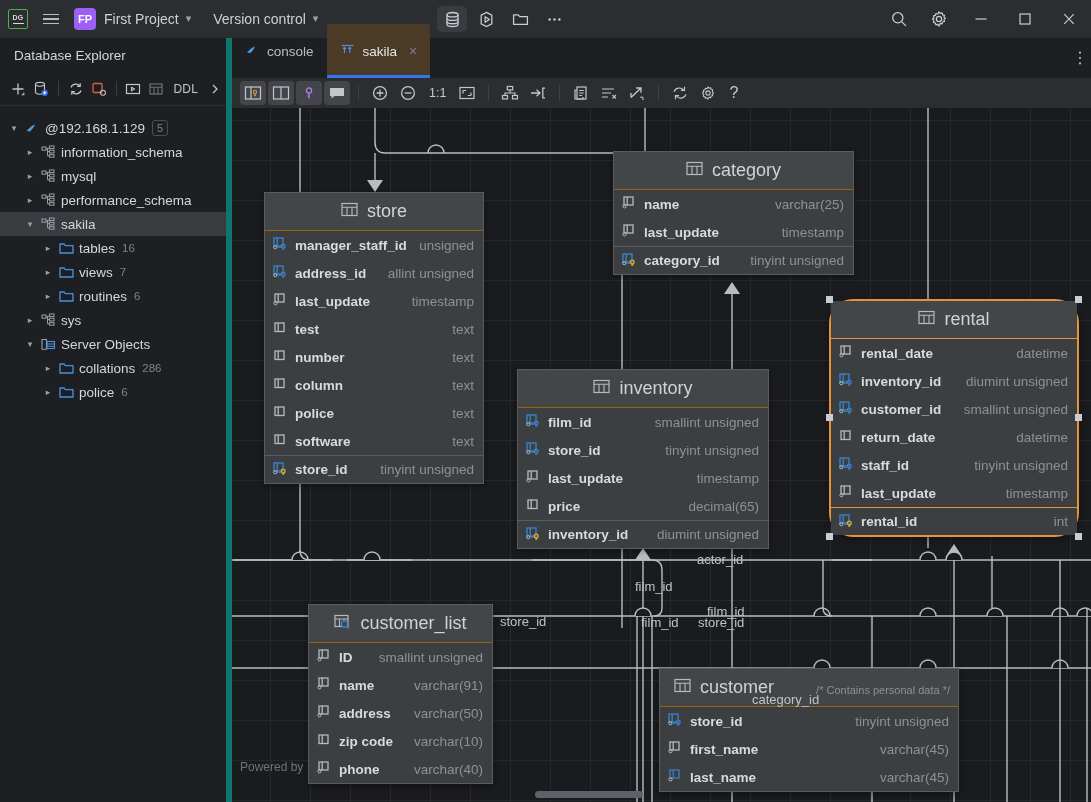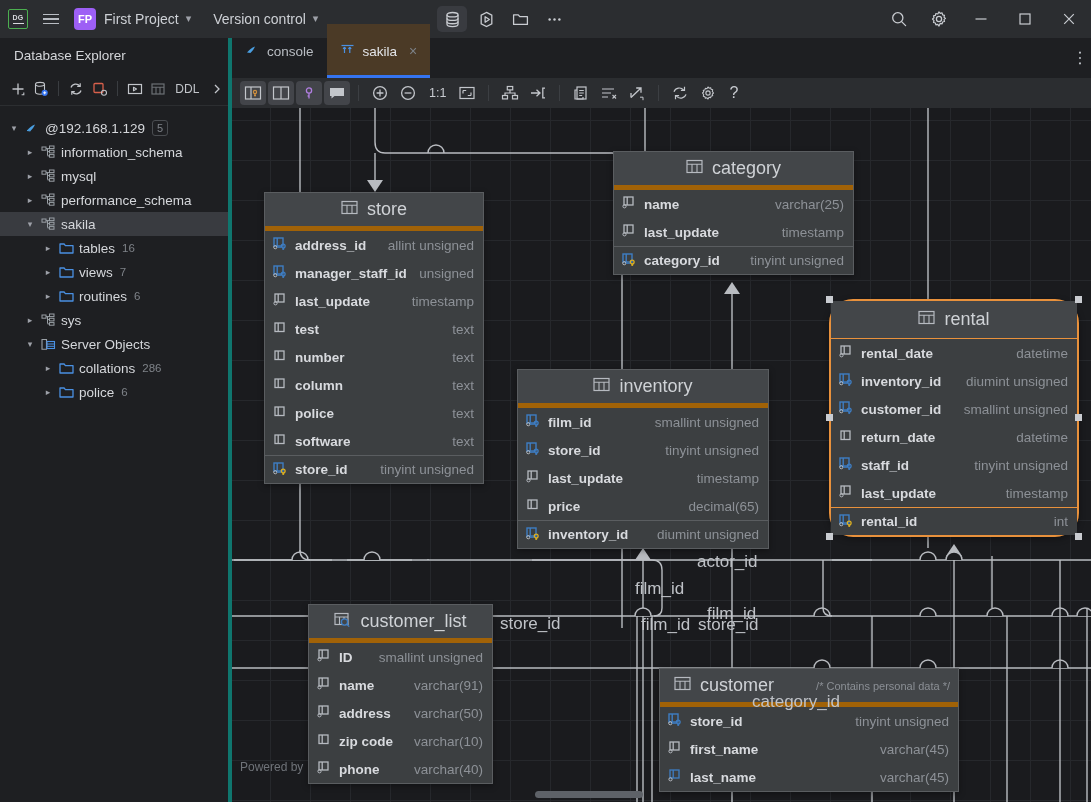--- a/index.html
+++ b/index.html
@@ -42,21 +42,21 @@
   .tb-center { position: absolute; left: 437px; top: 0; height: 38px; display: flex; align-items: center; gap: 4px; }
   .tb-ic { width: 30px; height: 26px; border-radius: 5px; display: flex; align-items: center; justify-content: center; }
   .tb-ic.active { background: #393b40; }
   .tb-right { position: absolute; right: 0; top: 0; height: 38px; display: flex; align-items: center; }
   .tb-ic2 { width: 40px; height: 38px; display: flex; align-items: center; justify-content: center; }
   .winbtn { width: 44px; height: 38px; display: flex; align-items: center; justify-content: center; }
 
   
   .sidebar {
     position: absolute; top: 38px; left: 0; width: 232px; height: 764px;
-    background: #1e1f22; border-right: 4px solid #0f766e;
+    background: #1e1f22; border-right: 6px solid #0f766e;
   }
   .sb-title { height: 34px; display: flex; align-items: center; padding-left: 14px;
     font-size: 13.5px; color: #d4d6da; }
   .sb-toolbar { height: 34px; display: flex; align-items: center; padding-left: 7px; gap: 1px;
     border-bottom: 1px solid #2c2e31; }
   .sb-tb-ic { width: 26px; height: 26px; display: flex; align-items: center; justify-content: center; }
   .sb-sep { width: 1px; height: 15px; background: #3a3d41; margin: 0 5px; }
   .ddl { font-size: 12px; color: #c2c5ca; padding: 0 5px; letter-spacing: .2px; }
 
   .tree { padding-top: 10px; font-size: 13.5px; }
@@ -97,33 +97,33 @@
     background-image:
       linear-gradient(to right, #26282c 1px, transparent 1px),
       linear-gradient(to bottom, #26282c 1px, transparent 1px);
     background-size: 40px 40px; background-position: -2px 12px; }
   .edges { position: absolute; inset: 0; }
 
   .tbl { position: absolute; background: #3c3f41; border: 1px solid #5a5d60;
     box-shadow: 0 2px 6px rgba(0,0,0,.35); }
   .tbl.sel { border: 2px solid #e8913c; }
   .tbl-hd { height: 38px; display: flex; align-items: center; justify-content: center;
-    gap: 9px; background: #434649; border-bottom: 5px solid #a16207; padding: 0 10px; position: relative; }
+    gap: 9px; background: #434649; border-bottom: 1px solid #a16207; padding: 0 10px; position: relative; }
   .tbl.sel .tbl-hd { border-bottom: 1px solid #e8913c; }
   .tbl-name { font-size: 18px; color: #cfd2d6; font-weight: normal; }
   .tbl-cmt { font-size: 11px; color: #8b8f95; position: absolute; right: 8px; bottom: 10px; }
   .rows { background: #3c3f41; }
   .row { height: 28px; display: flex; align-items: center; padding: 0 9px 0 8px; gap: 7px; }
   .row.pk { border-top: 1px solid #5a5d60; }
   .tbl.sel .row.pk { border-top: 1px solid #e8913c; }
   .col-n { font-size: 13.5px; color: #d8dade; font-weight: bold; white-space: nowrap; }
   .col-t { font-size: 13.5px; color: #8d9197; margin-left: auto; white-space: nowrap; }
   .hnd { position: absolute; width: 7px; height: 7px; background: #c9ccd1; }
 
-  .edge-lbl { position: absolute; font-size: 17px; color: #bfc2c7; white-space: nowrap; }
+  .edge-lbl { position: absolute; font-size: 13px; color: #bfc2c7; white-space: nowrap; }
   .watermark { position: absolute; left: 8px; bottom: 28px; font-size: 12px; color: #6f7379; }
 
   .hscroll { position: absolute; left: 232px; bottom: 3px; width: 859px; height: 10px; }
   .hthumb { position: absolute; left: 303px; top: 2px; width: 108px; height: 7px;
     background: #5e6268; border-radius: 4px; }
   .vscroll { position: absolute; right: 0; top: 108px; width: 7px; height: 694px; }
 </style>
 </head>
 <body>
 
@@ -614,34 +614,34 @@
       <div class="rows">
         <div class="row">
           <span><svg width="15" height="13" viewBox="0 0 15 13">
                 <rect x="1" y="1" width="9" height="8" fill="none" stroke="#3e7ec4" stroke-width="1.4"></rect>
                 <path d="M4.2 1v8" stroke="#3e7ec4" stroke-width="1.4"></path>
                 <circle cx="2.3" cy="10.2" r="1.6" fill="none" stroke="#b6bac0" stroke-width="1"></circle>
                 <path d="M4 10.2h4.3" stroke="#3e7ec4" stroke-width="1.2"></path>
                 <circle cx="10.2" cy="9" r="1.9" fill="none" stroke="#3e7ec4" stroke-width="1.3"></circle>
                 <path d="M10.2 10.9v2M9.2 11.9h2" stroke="#3e7ec4" stroke-width="1.2"></path>
               </svg></span>
+          <span class="col-n">manager_staff_id</span>
+          <span class="col-t">unsigned</span>
+        </div>
+        <div class="row">
+          <span><svg width="15" height="13" viewBox="0 0 15 13">
+                <rect x="1" y="1" width="9" height="8" fill="none" stroke="#3e7ec4" stroke-width="1.4"></rect>
+                <path d="M4.2 1v8" stroke="#3e7ec4" stroke-width="1.4"></path>
+                <circle cx="2.3" cy="10.2" r="1.6" fill="none" stroke="#b6bac0" stroke-width="1"></circle>
+                <path d="M4 10.2h4.3" stroke="#3e7ec4" stroke-width="1.2"></path>
+                <circle cx="10.2" cy="9" r="1.9" fill="none" stroke="#3e7ec4" stroke-width="1.3"></circle>
+                <path d="M10.2 10.9v2M9.2 11.9h2" stroke="#3e7ec4" stroke-width="1.2"></path>
+              </svg></span>
           <span class="col-n">address_id</span>
           <span class="col-t">allint unsigned</span>
-        </div>
-        <div class="row">
-          <span><svg width="15" height="13" viewBox="0 0 15 13">
-                <rect x="1" y="1" width="9" height="8" fill="none" stroke="#3e7ec4" stroke-width="1.4"></rect>
-                <path d="M4.2 1v8" stroke="#3e7ec4" stroke-width="1.4"></path>
-                <circle cx="2.3" cy="10.2" r="1.6" fill="none" stroke="#b6bac0" stroke-width="1"></circle>
-                <path d="M4 10.2h4.3" stroke="#3e7ec4" stroke-width="1.2"></path>
-                <circle cx="10.2" cy="9" r="1.9" fill="none" stroke="#3e7ec4" stroke-width="1.3"></circle>
-                <path d="M10.2 10.9v2M9.2 11.9h2" stroke="#3e7ec4" stroke-width="1.2"></path>
-              </svg></span>
-          <span class="col-n">manager_staff_id</span>
-          <span class="col-t">unsigned</span>
         </div>
         <div class="row">
           <span><svg width="15" height="13" viewBox="0 0 15 13">
                 <rect x="2" y="1" width="9" height="8" fill="none" stroke="#b6bac0" stroke-width="1.3"></rect>
                 <path d="M5.2 1v8" stroke="#b6bac0" stroke-width="1.3"></path>
                 <circle cx="2.5" cy="10.3" r="1.6" fill="none" stroke="#b6bac0" stroke-width="1"></circle>
               </svg></span>
           <span class="col-n">last_update</span>
           <span class="col-t">timestamp</span>
         </div>

